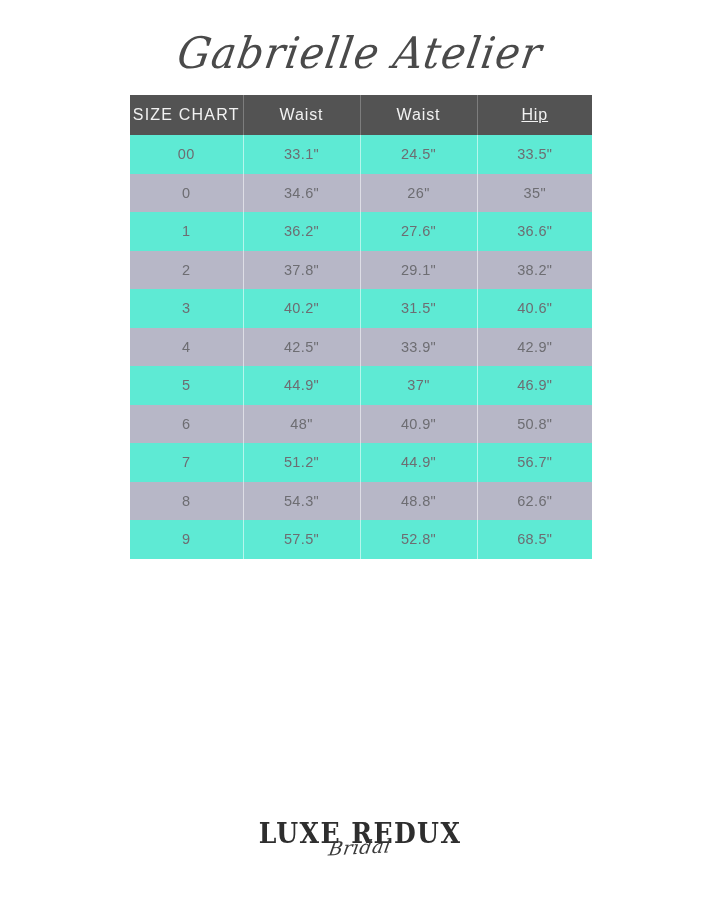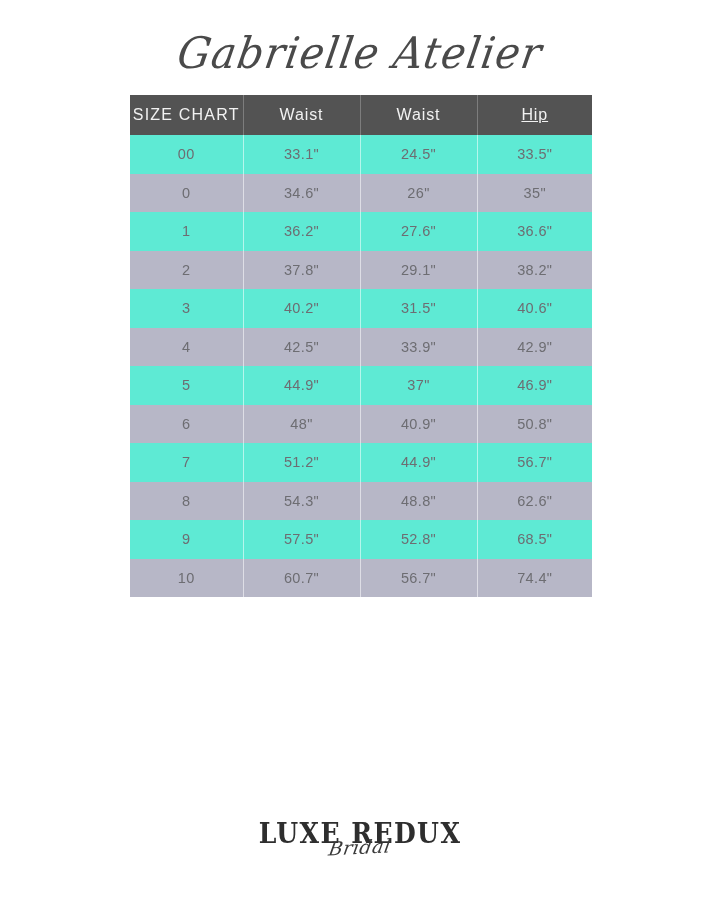--- a/index.html
+++ b/index.html
@@ -210,25 +210,19 @@
       <td>54.3"</td>
       <td>48.8"</td>
       <td>62.6"</td>
     </tr>
     <tr class="row-light">
       <td>9</td>
       <td>57.5"</td>
       <td>52.8"</td>
       <td>68.5"</td>
     </tr>
-    <tr class="row-dark">
-      <td>10</td>
-      <td>60.7"</td>
-      <td>56.7"</td>
-      <td>74.4"</td>
-    </tr>
   </tbody>
 </table>
 
 <div class="footer-logo">
   <div class="logo-main">LUXE REDUX</div>
   <div class="logo-script">Bridal</div>
 </div>
 
 </body></html>

